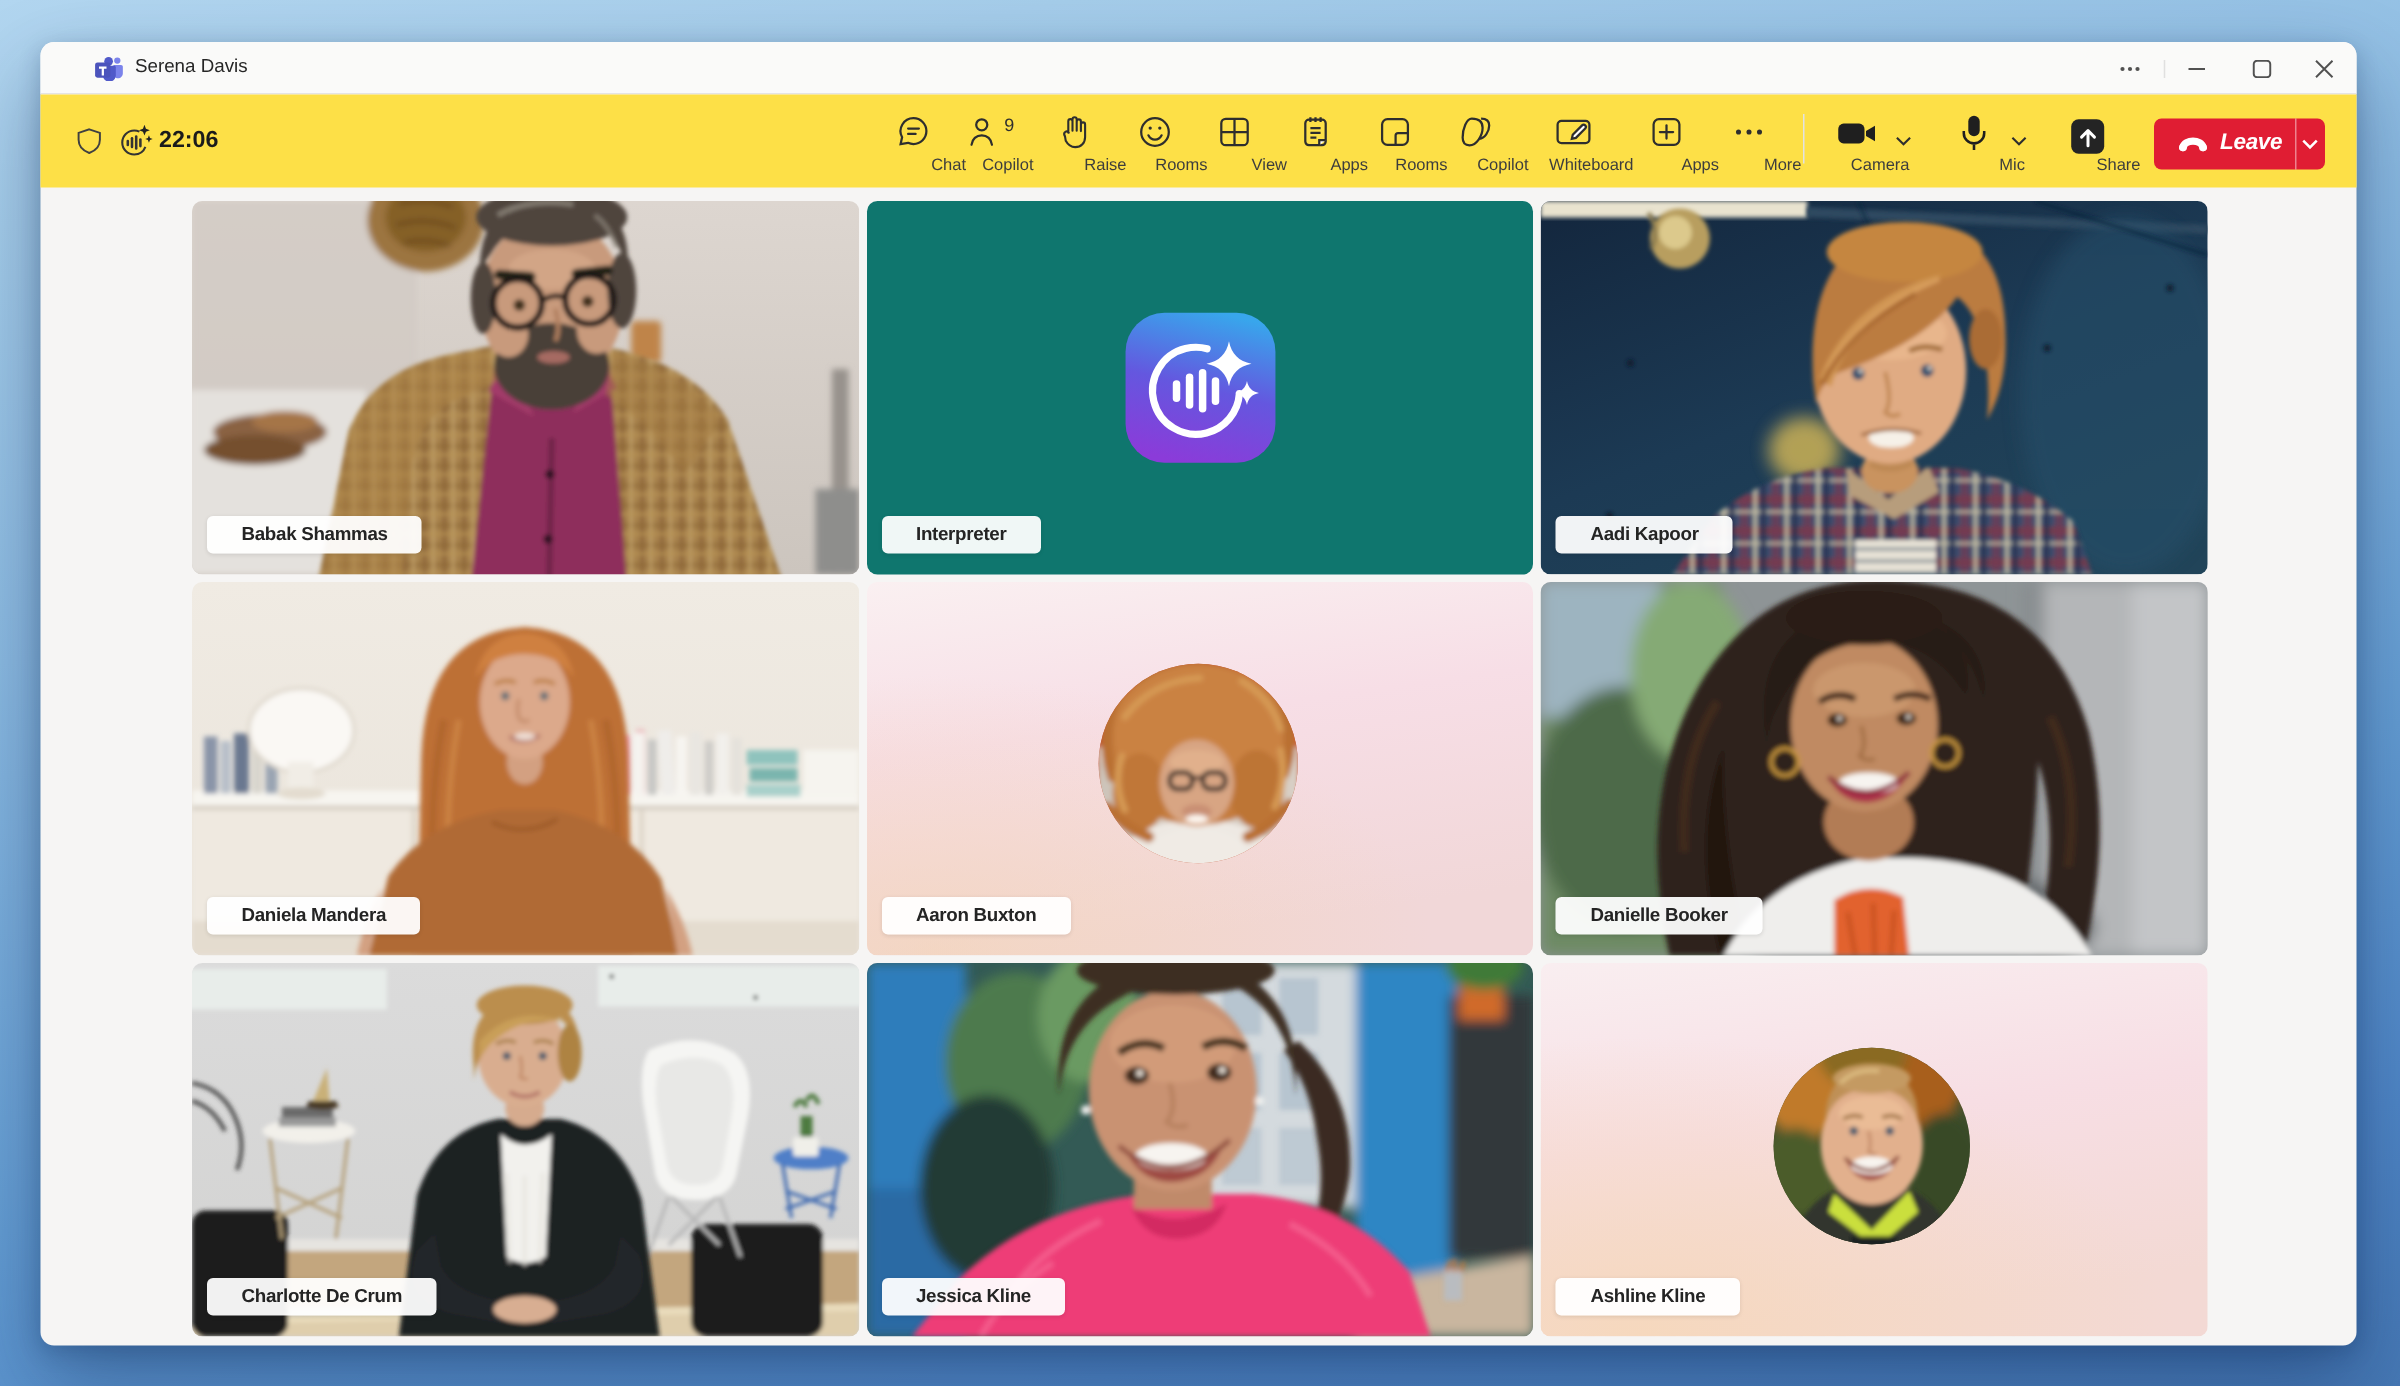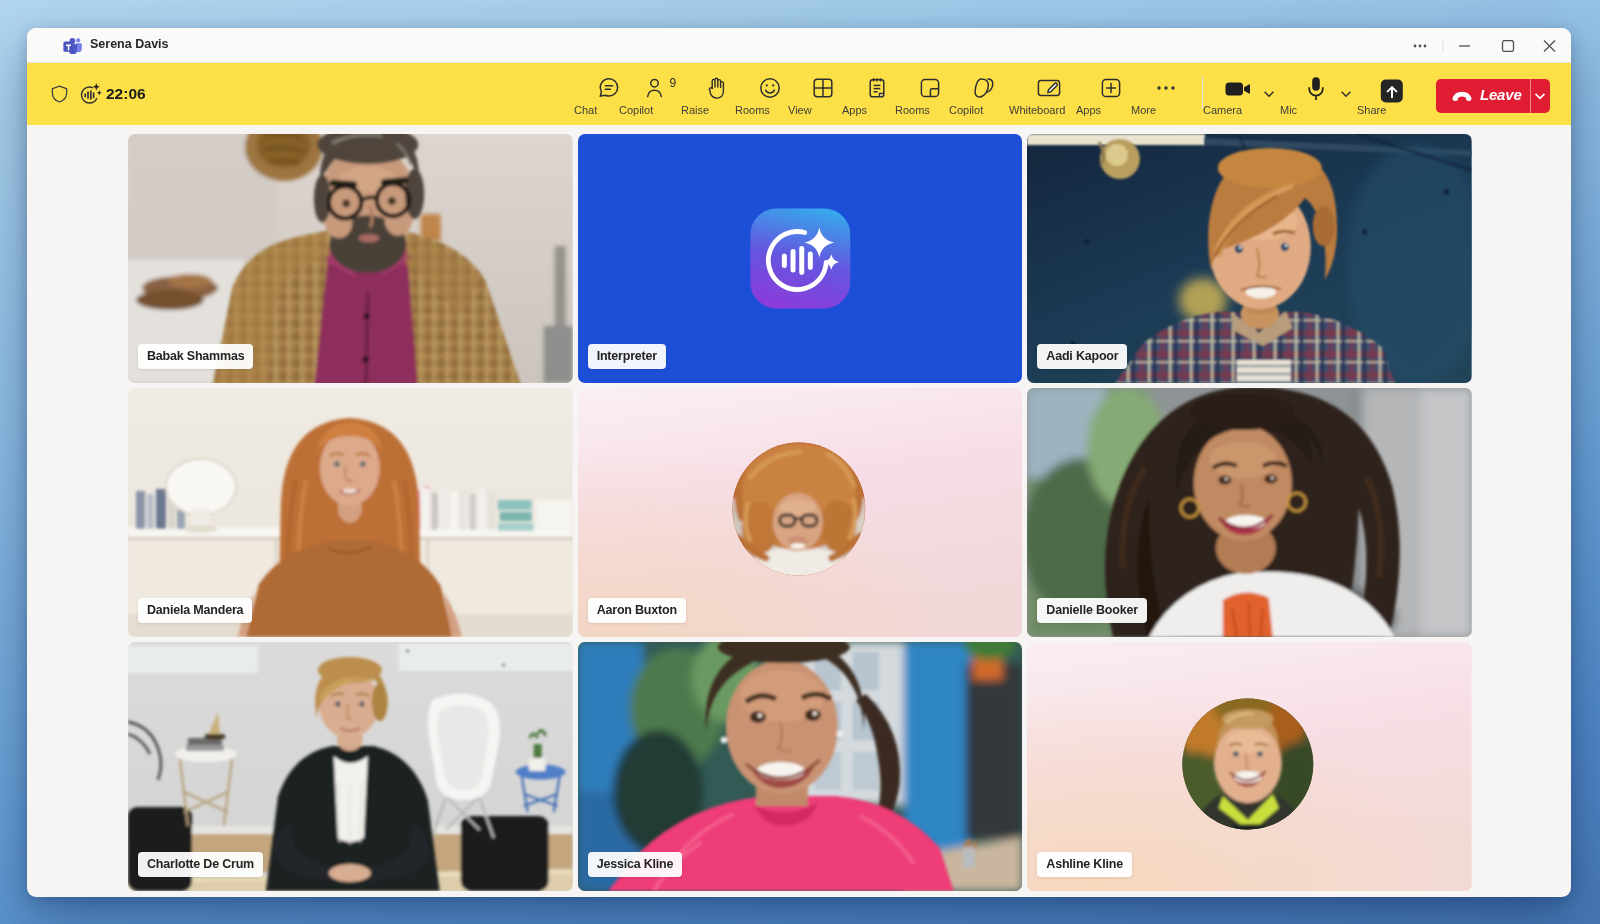--- a/index.html
+++ b/index.html
@@ -1,31 +1,31 @@
 <!DOCTYPE html>
 <html><head>
 <meta charset="utf-8">
 <style>
   html,body{margin:0;padding:0;width:1600px;height:924px;overflow:hidden;}
   body{font-family:"Liberation Sans",sans-serif;
     background:linear-gradient(168deg,#b2d6f0 0%,#a5cdea 12%,#8cbbe2 35%,#649dd3 65%,#4f86c6 85%,#4678b4 100%);}
   .win{position:absolute;left:27px;top:28px;width:1544px;height:869px;background:#f6f5f4;border-radius:9px;
     box-shadow:0 24px 54px rgba(10,35,80,.38),0 4px 14px rgba(10,35,80,.22);}
   .titlebar{position:absolute;left:0;top:0;width:100%;height:34px;background:#fafaf9;border-bottom:1px solid #e5e4e3;border-radius:9px 9px 0 0;}
-  .ttxt{position:absolute;left:63px;top:9px;font-size:12.5px;color:#262626;font-weight:bold;}
+  .ttxt{position:absolute;left:63px;top:9px;font-size:12.5px;color:#262626;}
   .toolbar{position:absolute;left:0;top:35px;width:100%;height:62px;background:#fde047;}
   .tbtn{position:absolute;top:0;width:70px;height:62px;}
   .tbtn svg{position:absolute;left:50%;top:13px;transform:translateX(-50%);}
-  .tlabel{position:absolute;top:41px;width:100%;text-align:left;font-size:11px;color:#3d3d3d;}
+  .tlabel{position:absolute;top:41px;width:100%;text-align:right;font-size:11px;color:#3d3d3d;}
   .grid{position:absolute;left:101px;top:106px;width:1344px;height:757px;display:grid;
     grid-template-columns:repeat(3,1fr);grid-template-rows:repeat(3,1fr);gap:5px;}
   .tile{position:relative;border-radius:7px;overflow:hidden;}
   .tile svg.art{position:absolute;left:0;top:0;width:100%;height:100%;}
   .tag{position:absolute;left:10px;bottom:14px;height:25px;line-height:25px;background:rgba(255,255,255,.94);
-    border-radius:4px;padding:0 9px;font-size:12.5px;font-weight:bold;color:#242424;letter-spacing:-0.2px;box-shadow:0 1px 3px rgba(0,0,0,.10);}
+    border-radius:4px;padding:0 23px;font-size:12.5px;font-weight:bold;color:#242424;letter-spacing:-0.2px;box-shadow:0 1px 3px rgba(0,0,0,.10);}
 </style>
 </head>
 <body>
 <div class="win">
   <div class="titlebar">
     <svg style="position:absolute;left:36px;top:9px" width="19" height="17" viewBox="0 0 19 17">
       <circle cx="15.2" cy="3.4" r="2.1" fill="#7b83eb"></circle>
       <path d="M12.6 6.3h5.1c.7 0 1.2.5 1.2 1.2v4.3c0 1.9-1.4 3.4-3.2 3.4-1.8 0-3.1-1.5-3.1-3.4z" fill="#7b83eb"></path>
       <circle cx="9.4" cy="3.9" r="2.9" fill="#5059c9"></circle>
       <path d="M5.6 6.9h7.6c.6 0 1 .4 1 1v5.3c0 2.4-1.9 4.3-4.3 4.3S5.6 15.6 5.6 13.2z" fill="#5059c9"></path>
@@ -254,21 +254,21 @@
           <circle cx="246" cy="64" r="3.2" fill="#43301f"></circle>
           <path d="M228 68 Q231 80 228 86" stroke="#b07f5f" stroke-width="2.5" fill="none"></path>
           <line x1="226" y1="140" x2="224" y2="249" stroke="#6d2347" stroke-width="3"></line>
           <circle cx="225" cy="160" r="2.6" fill="#2e1220"></circle>
             <circle cx="224" cy="196" r="2.6" fill="#2e1220"></circle>
             <circle cx="224" cy="232" r="2.6" fill="#2e1220"></circle>
         </g>
       </svg>
       <div class="tag">Babak Shammas</div>
     </div>
-    <div class="tile" id="t2" style="background:#1d4ed8">
+    <div class="tile" id="t2" style="background:#0f766e">
       <svg class="art" viewBox="0 0 445 249">
         <defs>
           <linearGradient id="igrad" x1="0.62" y1="0" x2="0.38" y2="1">
             <stop offset="0" stop-color="#38a6ec"></stop>
               <stop offset="0.5" stop-color="#6457df"></stop>
               <stop offset="1" stop-color="#8b3bd9"></stop>
           </linearGradient>
         </defs>
         <g transform="translate(172.5,74.5)">
           <rect width="100" height="100" rx="26" fill="url(#igrad)"></rect>

